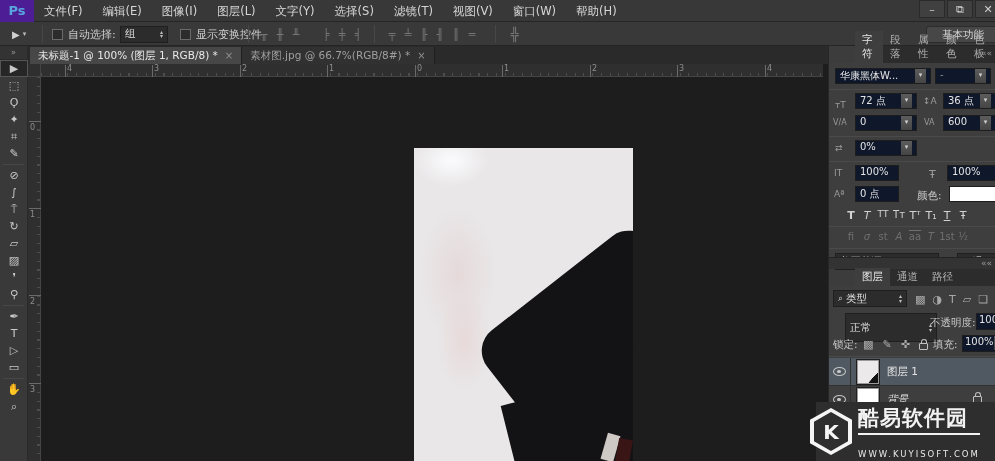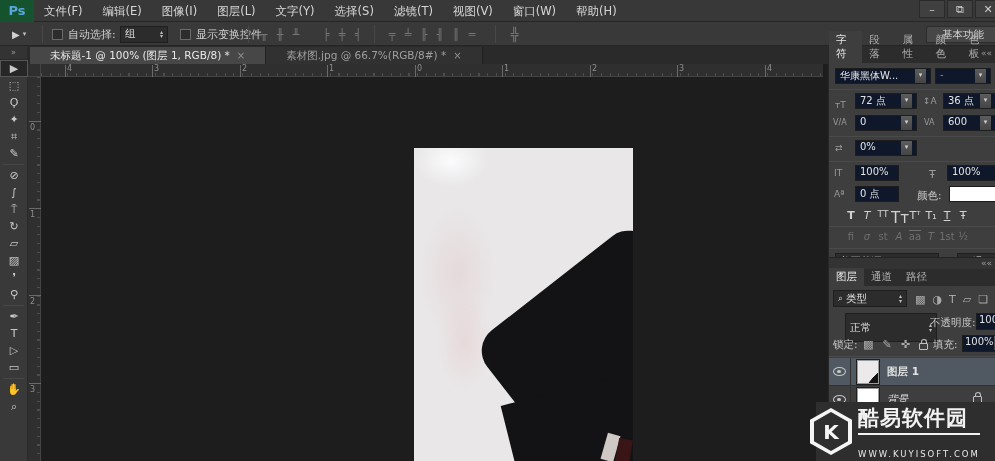--- a/index.html
+++ b/index.html
@@ -4,21 +4,21 @@
 <style>
   * { margin:0; padding:0; box-sizing:border-box; }
   html,body { width:995px; height:461px; overflow:hidden; background:#1d1d1d;
               font-family:"DejaVu Sans", sans-serif; }
   .abs { position:absolute; }
   #app { position:relative; width:995px; height:461px; background:#1d1d1d; }
 
   
   #menubar { left:0; top:0; width:995px; height:22px; background:#383838;
              border-bottom:1px solid #262626; display:flex; align-items:center; }
-  #ps-logo { width:34px; height:22px; background:#14532d; color:#58a6dd; font-weight:bold;
+  #ps-logo { width:34px; height:22px; background:#4c1d95; color:#58a6dd; font-weight:bold;
              font-size:13px; display:flex; align-items:center; justify-content:center; }
   .menu-item { color:#d6d6d6; font-size:11.5px; padding:0 10px; line-height:22px; cursor:default; }
   #win-controls { position:absolute; right:-6px; top:0; display:flex; }
   .win-btn { width:26px; height:18px; color:#cfcfcf; font-size:11px; text-align:center;
              line-height:17px; background:#404040; border:1px solid #2a2a2a; margin-left:2px; }
 
   
   #optionsbar { left:0; top:22px; width:995px; height:24px; background:#393939;
                 border-bottom:1px solid #252525; }
   #optionsbar .opt { position:absolute; top:0; height:24px; display:flex; align-items:center; }
@@ -32,21 +32,21 @@
           font-size:6px; color:#bdbdbd; padding-left:5px; }
   .updn::before { content:"▴"; } .updn::after { content:"▾"; }
   .gicon { color:#767676; font-size:11px; text-align:center; width:16px; }
   .tool-opt-icon { color:#d0d0d0; font-size:10px; }
   .dd-caret { color:#bdbdbd; font-size:7px; margin-left:3px; }
   .dd-caret::after { content:"▾"; }
 
   
   #tabstrip { left:0; top:46px; width:828px; height:18px; background:#2a2a2a; display:flex; align-items:flex-end; }
   #tabs-overflow { width:30px; color:#9a9a9a; font-size:9px; text-align:center; line-height:16px; }
-  .doc-tab { height:17px; display:flex; align-items:center; padding:0 20px; font-size:10.5px;
+  .doc-tab { height:17px; display:flex; align-items:center; padding:0 8px; font-size:10.5px;
              border-right:1px solid #1f1f1f; white-space:nowrap; }
   .doc-tab.active { background:#474747; color:#e8e8e8; }
   .doc-tab.inactive { background:#313131; color:#9f9f9f; }
   .tab-close { margin-left:7px; font-size:10px; color:#8f8f8f; }
 
   
   #ruler-corner { left:28px; top:64px; width:13px; height:13px; background:#2f2f2f;
                   border-right:1px solid #444; border-bottom:1px solid #444; }
   #h-ruler { left:41px; top:64px; width:782px; height:13px; background:#2f2f2f;
              border-bottom:1px solid #444;
@@ -84,21 +84,21 @@
   .tool { width:28px; height:17px; color:#c9c9c9; font-size:11px; display:flex;
           align-items:center; justify-content:center; }
   .tool.selected { background:#262626; box-shadow:inset 0 0 0 1px #555; }
   .tool-divider { height:1px; background:#2a2a2a; border-bottom:1px solid #474747; margin:2px 3px; }
 
   
   #workspace-btn { left:926px; top:26px; width:74px; height:17px; background:#474747;
                    border:1px solid #2c2c2c; border-radius:3px 3px 0 0; color:#d6d6d6;
                    font-size:10.5px; text-align:center; line-height:15px; }
   #dock { left:828px; top:46px; width:167px; height:415px; background:#3c3c3c; border-left:1px solid #272727; }
-  .panel-tabbar { height:17px; background:#2c2c2c; display:flex; align-items:flex-end; position:relative; }
+  .panel-tabbar { height:17px; background:#2c2c2c; display:flex; align-items:flex-end; position:relative;margin-left:26px; }
   .panel-tab { font-size:10.5px; padding:2px 7px 2px; color:#b0b0b0; }
   .panel-tab.active { background:#3e3e3e; color:#e6e6e6; }
   .dock-collapse { position:absolute; right:3px; top:2px; color:#9a9a9a; font-size:9px; }
   .panel-body { background:#3e3e3e; position:relative; }
   .fld { background:#0f172a; border:1px solid #1d1d1d; color:#e4e4e4; font-size:10px;
          display:flex; align-items:flex-start; padding:0 4px; height:16px; position:absolute; overflow:hidden; }
   .fld .dd { margin-left:auto; width:11px; height:14px; background:linear-gradient(#5c5c5c,#454545);
              color:#cfcfcf; font-size:7px; text-align:center; line-height:13px; flex:none; }
   .fld .dd::after { content:"▾"; }
   .mini-icon { position:absolute; color:#9a9a9a; font-size:9px; }
@@ -344,21 +344,21 @@
       <div class="fld" style="left:26px; top:123px; width:44px;">
         <span>0 点</span>
       </div>
       <span class="panel-label" style="left:88px; top:126px;">颜色:</span>
       <div style="position:absolute; left:120px; top:123px; width:47px; height:16px; background:#ffffff; border:1px solid #1d1d1d;"></div>
 
       <div style="position:absolute; left:14px; top:146px; display:flex;">
         <span class="style-btn" style="font-weight:bold;">T</span>
         <span class="style-btn" style="font-style:italic;">T</span>
         <span class="style-btn" style="font-size:9px;">TT</span>
-        <span class="style-btn" style="font-size:15px;">Tᴛ</span>
+        <span class="style-btn" style="font-size:10px;">Tᴛ</span>
         <span class="style-btn">Tᵀ</span>
         <span class="style-btn">T₁</span>
         <span class="style-btn" style="text-decoration:underline;">T</span>
         <span class="style-btn">Ŧ</span>
       </div>
       <div class="hline" style="top:163px;"></div>
 
       <div style="position:absolute; left:14px; top:168px; display:flex;">
         <span class="ot-btn">fi</span>
         <span class="ot-btn" style="font-style:italic;">σ</span>
@@ -421,21 +421,21 @@
         <span class="gicon" style="width:auto; color:#a8a8a8;">✜</span>
         <span class="lock" style="margin-top:4px;"></span>
       </div>
       <span class="panel-label" style="left:104px; top:52px;">填充:</span>
       <div class="fld" style="left:133px; top:49px; width:34px; height:17px; padding:0 2px;">
         <span>100%</span>
           <span class="dd"></span>
       </div>
       <div class="hline" style="top:70px;"></div>
 
-      <div class="layer-row selected" style="top:72px;font-weight:bold;">
+      <div class="layer-row selected" style="top:72px;">
         <div class="eye-cell">
             <span class="eye"></span>
           </div>
         <div class="thumb layer1"></div>
         <span class="layer-name">图层 1</span>
       </div>
       <div class="layer-row" style="top:100px;">
         <div class="eye-cell">
             <span class="eye"></span>
           </div>

